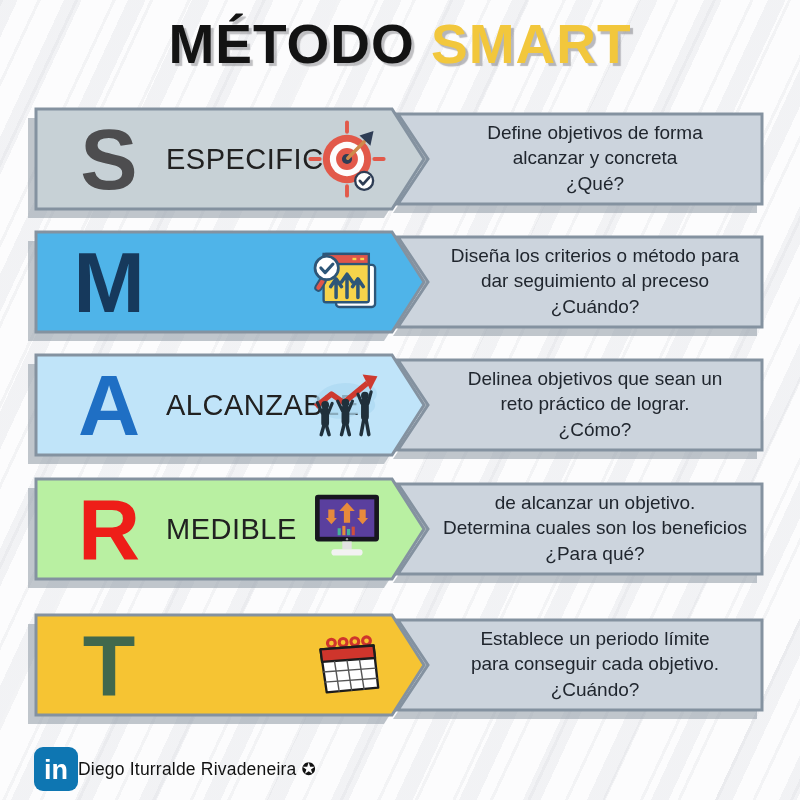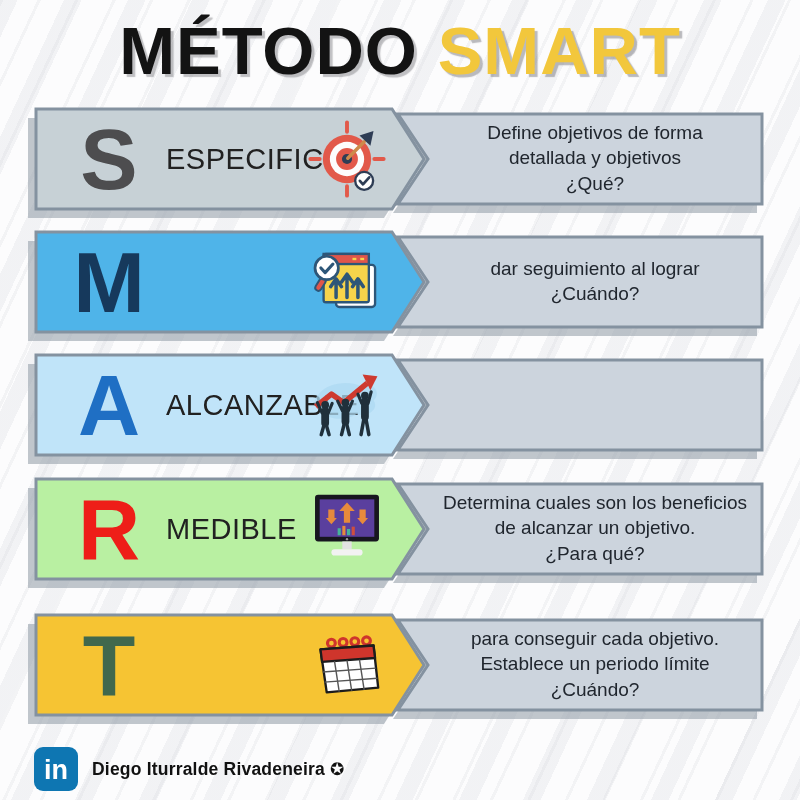--- a/index.html
+++ b/index.html
@@ -9,21 +9,21 @@
   .canvas {
     position:relative; width:800px; height:800px; overflow:hidden;
     background-color:#fcfcfd;
     background-image:
       repeating-linear-gradient(115deg, rgba(205,208,213,0.20) 0 3px, rgba(255,255,255,0) 3px 34px),
       repeating-linear-gradient(115deg, rgba(222,224,229,0.35) 0 16px, rgba(255,255,255,0) 16px 58px);
   }
 
   .title {
     position:absolute; top:12px; left:0; width:100%;
-    text-align:center; font-size:67px; font-weight:bold; letter-spacing:1px;
+    text-align:center; font-size:55px; font-weight:bold; letter-spacing:1px;
     color:#131313; text-shadow:3px 3px 1px rgba(120,120,125,0.45);
     white-space:nowrap;
   }
   .title .t-accent { text-shadow:3px 3px 1px rgba(120,120,125,0.5); }
 
   .row { position:absolute; left:0; width:800px; height:106px; }
   .row svg.shapes { position:absolute; inset:0; width:800px; height:106px; overflow:visible; }
   .shadow { fill:#98a2ac; opacity:0.6; }
 
   .letter {
@@ -38,27 +38,27 @@
   .row-icon { position:absolute; left:308px; top:14px; width:78px; height:78px; }
   .row-icon svg { width:100%; height:100%; }
 
   .banner-text {
     position:absolute; left:428px; top:6px; width:334px; height:92px;
     display:flex; flex-direction:column; justify-content:center; align-items:center;
     font-size:19px; line-height:1.32; color:#20262e; text-align:center;
   }
   .banner-text span { white-space:nowrap; }
 
-  .footer { position:absolute; left:34px; top:747px; display:flex; align-items:center; gap:14px; }
+  .footer { position:absolute; left:34px; top:747px; display:flex; align-items:center; }
   .li-badge {
     width:44px; height:44px; border-radius:9px; color:#fff;
     display:flex; align-items:flex-end; justify-content:center;
     font-weight:bold; font-size:27px; padding-bottom:5px;
   }
-  .author { font-size:17.5px; font-weight:bold; color:#111; letter-spacing:0.2px; }
+  .author { font-size:17.5px; font-weight:normal; color:#111; letter-spacing:0.2px; }
   .author .star { font-size:17px; }
 </style>
 </head>
 <body>
 
 <div class="canvas">
 
   <h1 class="title"><span>MÉTODO</span><span> </span><span class="t-accent" style="color: rgb(242, 199, 60);">SMART</span></h1>
 
   <div class="row" style="top:106px">
@@ -83,21 +83,21 @@
         <circle cx="50" cy="50" r="14" fill="#e2594a"></circle>
         <circle cx="50" cy="50" r="6.5" fill="#2e3d55"></circle>
         <line x1="51" y1="49" x2="72" y2="28" stroke="#cd8a4b" stroke-width="4.5" stroke-linecap="round"></line>
         <path d="M66 20 L84 14 L80 33 Z" fill="#2e3d55"></path>
         <circle cx="72" cy="78" r="11.5" fill="#ffffff" stroke="#2e3d55" stroke-width="3"></circle>
         <path d="M66.5 78 l4 4.5 l8 -9" fill="none" stroke="#2e3d55" stroke-width="3.5" stroke-linecap="round" stroke-linejoin="round"></path>
       </svg>
     </div>
     <div class="banner-text">
       <span>Define objetivos de forma</span>
-      <span>detallada y objetivos</span>
+      <span>alcanzar y concreta</span>
       <span>¿Qué?</span>
     </div>
   </div>
 
   <div class="row" style="top:229px">
     <svg class="shapes" viewBox="0 0 800 106">
       <polygon class="shadow" points="398,8 762,8 762,98 398,98 428,53" transform="translate(-5,9)"></polygon>
       <polygon points="398,8 762,8 762,98 398,98 428,53" stroke-width="3" fill="#ccd4dd" stroke="#8492a0"></polygon>
       <polygon class="shadow" points="36,3 392,3 424,53 392,103 36,103" transform="translate(-8,9)"></polygon>
       <polygon points="36,3 392,3 424,53 392,103 36,103" stroke-width="3" fill="#4fb4e9" stroke="#8492a0"></polygon>
@@ -114,21 +114,22 @@
           <path d="M36 70 V52 M29 56 L36 46 L43 56"></path>
           <path d="M50 70 V46 M43 50 L50 40 L57 50"></path>
           <path d="M64 70 V52 M57 56 L64 46 L71 56"></path>
         </g>
         <rect x="12" y="44" width="8" height="18" rx="4" fill="#e0564b" stroke="#2d5678" stroke-width="2.5" transform="rotate(32 16 53)"></rect>
         <circle cx="24" cy="32" r="15" fill="#ffffff" stroke="#2d5678" stroke-width="3.5"></circle>
         <path d="M16.5 32 l5.5 6 l10 -11" fill="none" stroke="#2d5678" stroke-width="4" stroke-linecap="round" stroke-linejoin="round"></path>
       </svg>
     </div>
     <div class="banner-text">
-      <span>dar seguimiento al lograr</span>
+      <span>Diseña los criterios o método para</span>
+      <span>dar seguimiento al preceso</span>
       <span>¿Cuándo?</span>
     </div>
   </div>
 
   <div class="row" style="top:352px">
     <svg class="shapes" viewBox="0 0 800 106">
       <polygon class="shadow" points="398,8 762,8 762,98 398,98 428,53" transform="translate(-5,9)"></polygon>
       <polygon points="398,8 762,8 762,98 398,98 428,53" stroke-width="3" fill="#ccd4dd" stroke="#8492a0"></polygon>
       <polygon class="shadow" points="36,3 392,3 424,53 392,103 36,103" transform="translate(-8,9)"></polygon>
       <polygon points="36,3 392,3 424,53 392,103 36,103" stroke-width="3" fill="#c0e4f9" stroke="#8492a0"></polygon>
@@ -155,20 +156,25 @@
           <line x1="52" y1="57" x2="57" y2="45" stroke-width="4"></line>
           <circle cx="73" cy="38" r="5" stroke="none"></circle>
           <line x1="73" y1="46" x2="73" y2="65" stroke-width="10"></line>
           <line x1="72" y1="66" x2="68" y2="88" stroke-width="4.5"></line>
           <line x1="74" y1="66" x2="78" y2="88" stroke-width="4.5"></line>
           <line x1="69" y1="48" x2="64" y2="36" stroke-width="4"></line>
           <line x1="77" y1="48" x2="81" y2="33" stroke-width="4"></line>
         </g>
       </svg>
     </div>
+    <div class="banner-text">
+      <span>Delinea objetivos que sean un</span>
+      <span>reto práctico de lograr.</span>
+      <span>¿Cómo?</span>
+    </div>
   </div>
 
   <div class="row" style="top:476px">
     <svg class="shapes" viewBox="0 0 800 106">
       <polygon class="shadow" points="398,8 762,8 762,98 398,98 428,53" transform="translate(-5,9)"></polygon>
       <polygon points="398,8 762,8 762,98 398,98 428,53" stroke-width="3" fill="#ccd4dd" stroke="#8492a0"></polygon>
       <polygon class="shadow" points="36,3 392,3 424,53 392,103 36,103" transform="translate(-8,9)"></polygon>
       <polygon points="36,3 392,3 424,53 392,103 36,103" stroke-width="3" fill="#b9f0a2" stroke="#8492a0"></polygon>
     </svg>
     <div class="letter" style="color: rgb(238, 30, 24);">R</div>
@@ -183,22 +189,22 @@
         <rect x="38" y="49" width="4" height="9" fill="#45b39a"></rect>
         <rect x="44" y="46" width="4" height="12" fill="#e78a3c"></rect>
         <rect x="50" y="50" width="4" height="8" fill="#45b39a"></rect>
         <rect x="56" y="47" width="4" height="11" fill="#cf4f3e"></rect>
         <circle cx="50" cy="63" r="1.5" fill="#9a9a9a"></circle>
         <rect x="44" y="66" width="12" height="10" fill="#e2e2e2"></rect>
         <rect x="30" y="76" width="40" height="8" rx="4" fill="#f2f2f2"></rect>
       </svg>
     </div>
     <div class="banner-text">
+      <span>de alcanzar un objetivo.</span>
       <span>Determina cuales son los beneficios</span>
-      <span>de alcanzar un objetivo.</span>
       <span>¿Para qué?</span>
     </div>
   </div>
 
   <div class="row" style="top:612px">
     <svg class="shapes" viewBox="0 0 800 106">
       <polygon class="shadow" points="398,8 762,8 762,98 398,98 428,53" transform="translate(-5,9)"></polygon>
       <polygon points="398,8 762,8 762,98 398,98 428,53" stroke-width="3" fill="#ccd4dd" stroke="#8492a0"></polygon>
       <polygon class="shadow" points="36,3 392,3 424,53 392,103 36,103" transform="translate(-8,9)"></polygon>
       <polygon points="36,3 392,3 424,53 392,103 36,103" stroke-width="3" fill="#f6c433" stroke="#8492a0"></polygon>
@@ -217,22 +223,22 @@
         <g stroke="#555555" stroke-width="1.8">
           <line x1="19" y1="59" x2="87" y2="54"></line>
           <line x1="21" y1="72" x2="89" y2="67"></line>
           <line x1="34" y1="45" x2="40" y2="84"></line>
           <line x1="50" y1="44" x2="56" y2="83"></line>
           <line x1="66" y1="43" x2="72" y2="82"></line>
         </g>
       </svg>
     </div>
     <div class="banner-text">
+      <span>Establece un periodo límite</span>
       <span>para conseguir cada objetivo.</span>
-      <span>Establece un periodo límite</span>
       <span>¿Cuándo?</span>
     </div>
   </div>
 
   <div class="footer">
     <div class="li-badge" style="background-color: rgb(14, 118, 178);">
         <span>in</span>
       </div>
     <div class="author"><span>Diego Iturralde Rivadeneira</span> <span class="star">✪</span></div>
   </div>

